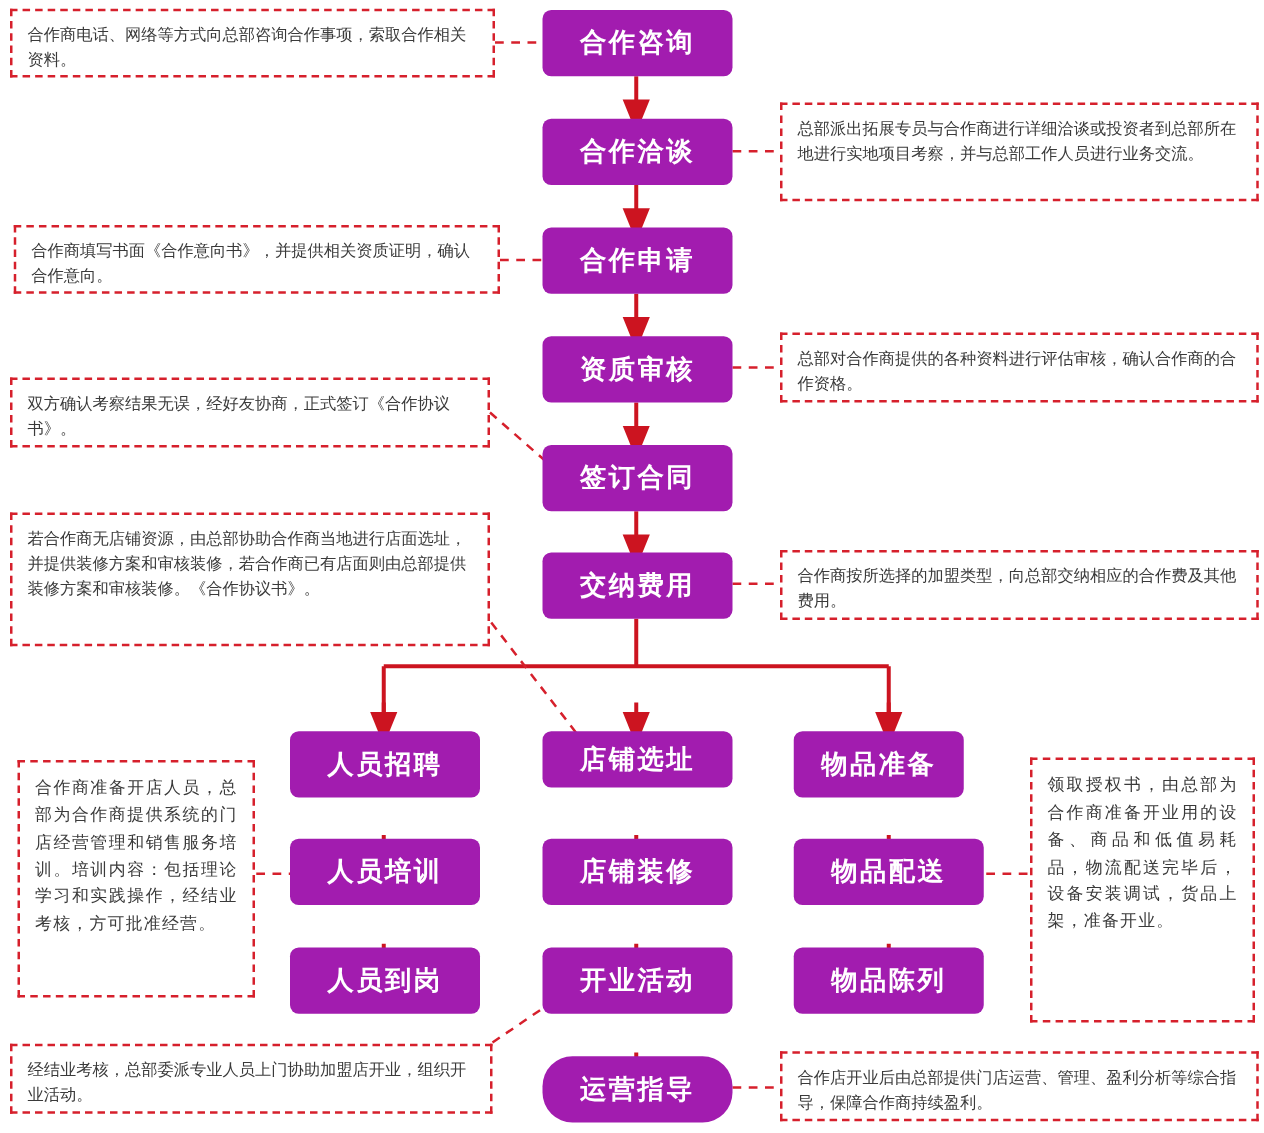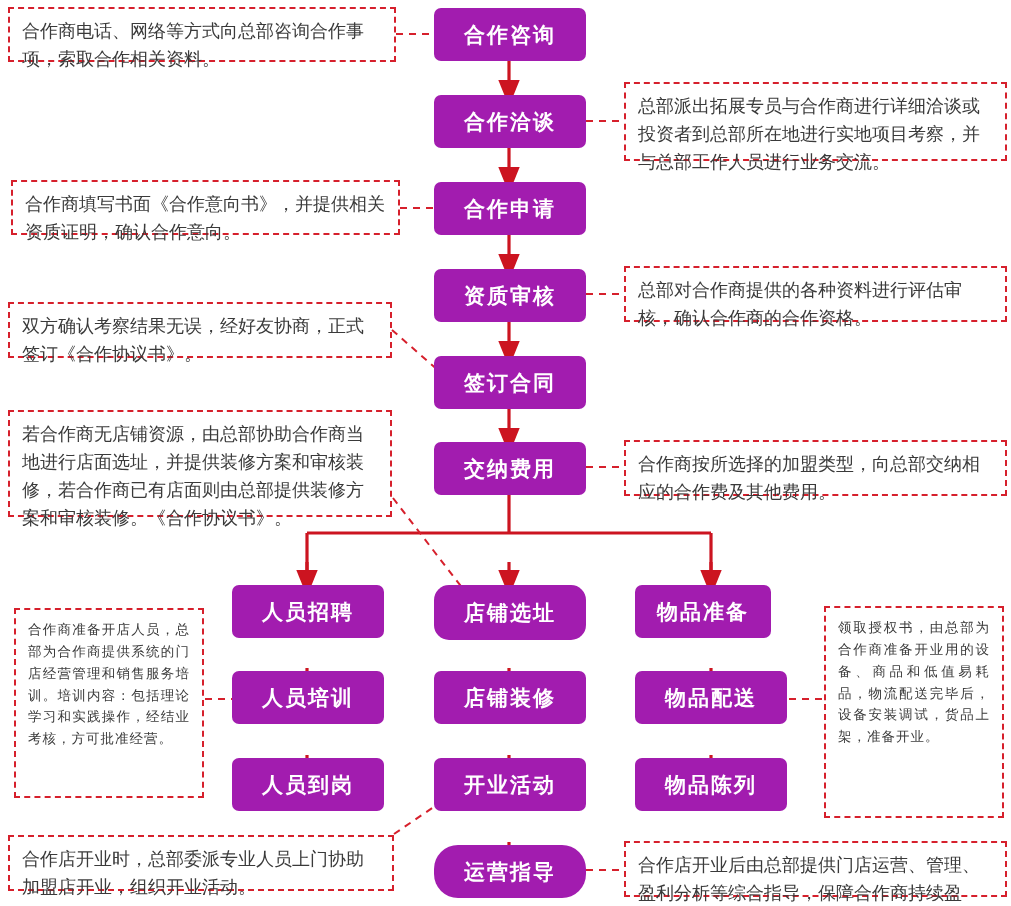--- a/index.html
+++ b/index.html
@@ -29,21 +29,21 @@
     letter-spacing: 2px;
     line-height: 1;
     text-align: center;
     user-select: none;
   }
   
   .note {
     position: absolute;
     border: 2px dashed #d6202c;
     color: #3a3a3a;
-    font-size: 18px;
+    font-size: 13px;
     line-height: 1.55;
     padding: 9px 12px;
     background: transparent;
   }
   .note.narrow {
     font-size: 13.5px;
     line-height: 1.62;
     letter-spacing: 1px;
     text-align: justify;
     text-align-last: left;
@@ -147,21 +147,21 @@
   <div class="node" style="left:232px; top:585px; width:152px; height:53px;">
     <span>人员招聘</span>
   </div>
   <div class="node" style="left:232px; top:671px; width:152px; height:53px;">
     <span>人员培训</span>
   </div>
   <div class="node" style="left:232px; top:758px; width:152px; height:53px;">
     <span>人员到岗</span>
   </div>
 
-  <div class="node" style="left:434px; top:585px; width:152px; height:55px;border-radius:15px;">
+  <div class="node" style="left:434px; top:585px; width:152px; height:45px;">
     <span>店铺选址</span>
   </div>
   <div class="node" style="left:434px; top:671px; width:152px; height:53px;">
     <span>店铺装修</span>
   </div>
   <div class="node" style="left:434px; top:758px; width:152px; height:53px;">
     <span>开业活动</span>
   </div>
 
   <div class="node" style="left:635px; top:585px; width:136px; height:53px;">
@@ -208,20 +208,20 @@
 
   <div class="note narrow" style="left:14px; top:608px; width:190px; height:190px;">
     <span class="note-text">合作商准备开店人员，总部为合作商提供系统的门店经营管理和销售服务培训。培训内容：包括理论学习和实践操作，经结业考核，方可批准经营。</span>
   </div>
 
   <div class="note narrow" style="left:824px; top:606px; width:180px; height:212px;">
     <span class="note-text">领取授权书，由总部为合作商准备开业用的设备、商品和低值易耗品，物流配送完毕后，设备安装调试，货品上架，准备开业。</span>
   </div>
 
   <div class="note" style="left:8px; top:835px; width:386px; height:56px;">
-    <span class="note-text">合作店开业时，总部委派专业人员上门协助加盟店开业，组织开业活动。</span>
+    <span class="note-text">经结业考核，总部委派专业人员上门协助加盟店开业，组织开业活动。</span>
   </div>
 
   <div class="note" style="left:624px; top:841px; width:383px; height:56px;">
     <span class="note-text">合作店开业后由总部提供门店运营、管理、盈利分析等综合指导，保障合作商持续盈利。</span>
   </div>
 
 </div>
 
 </body></html>

